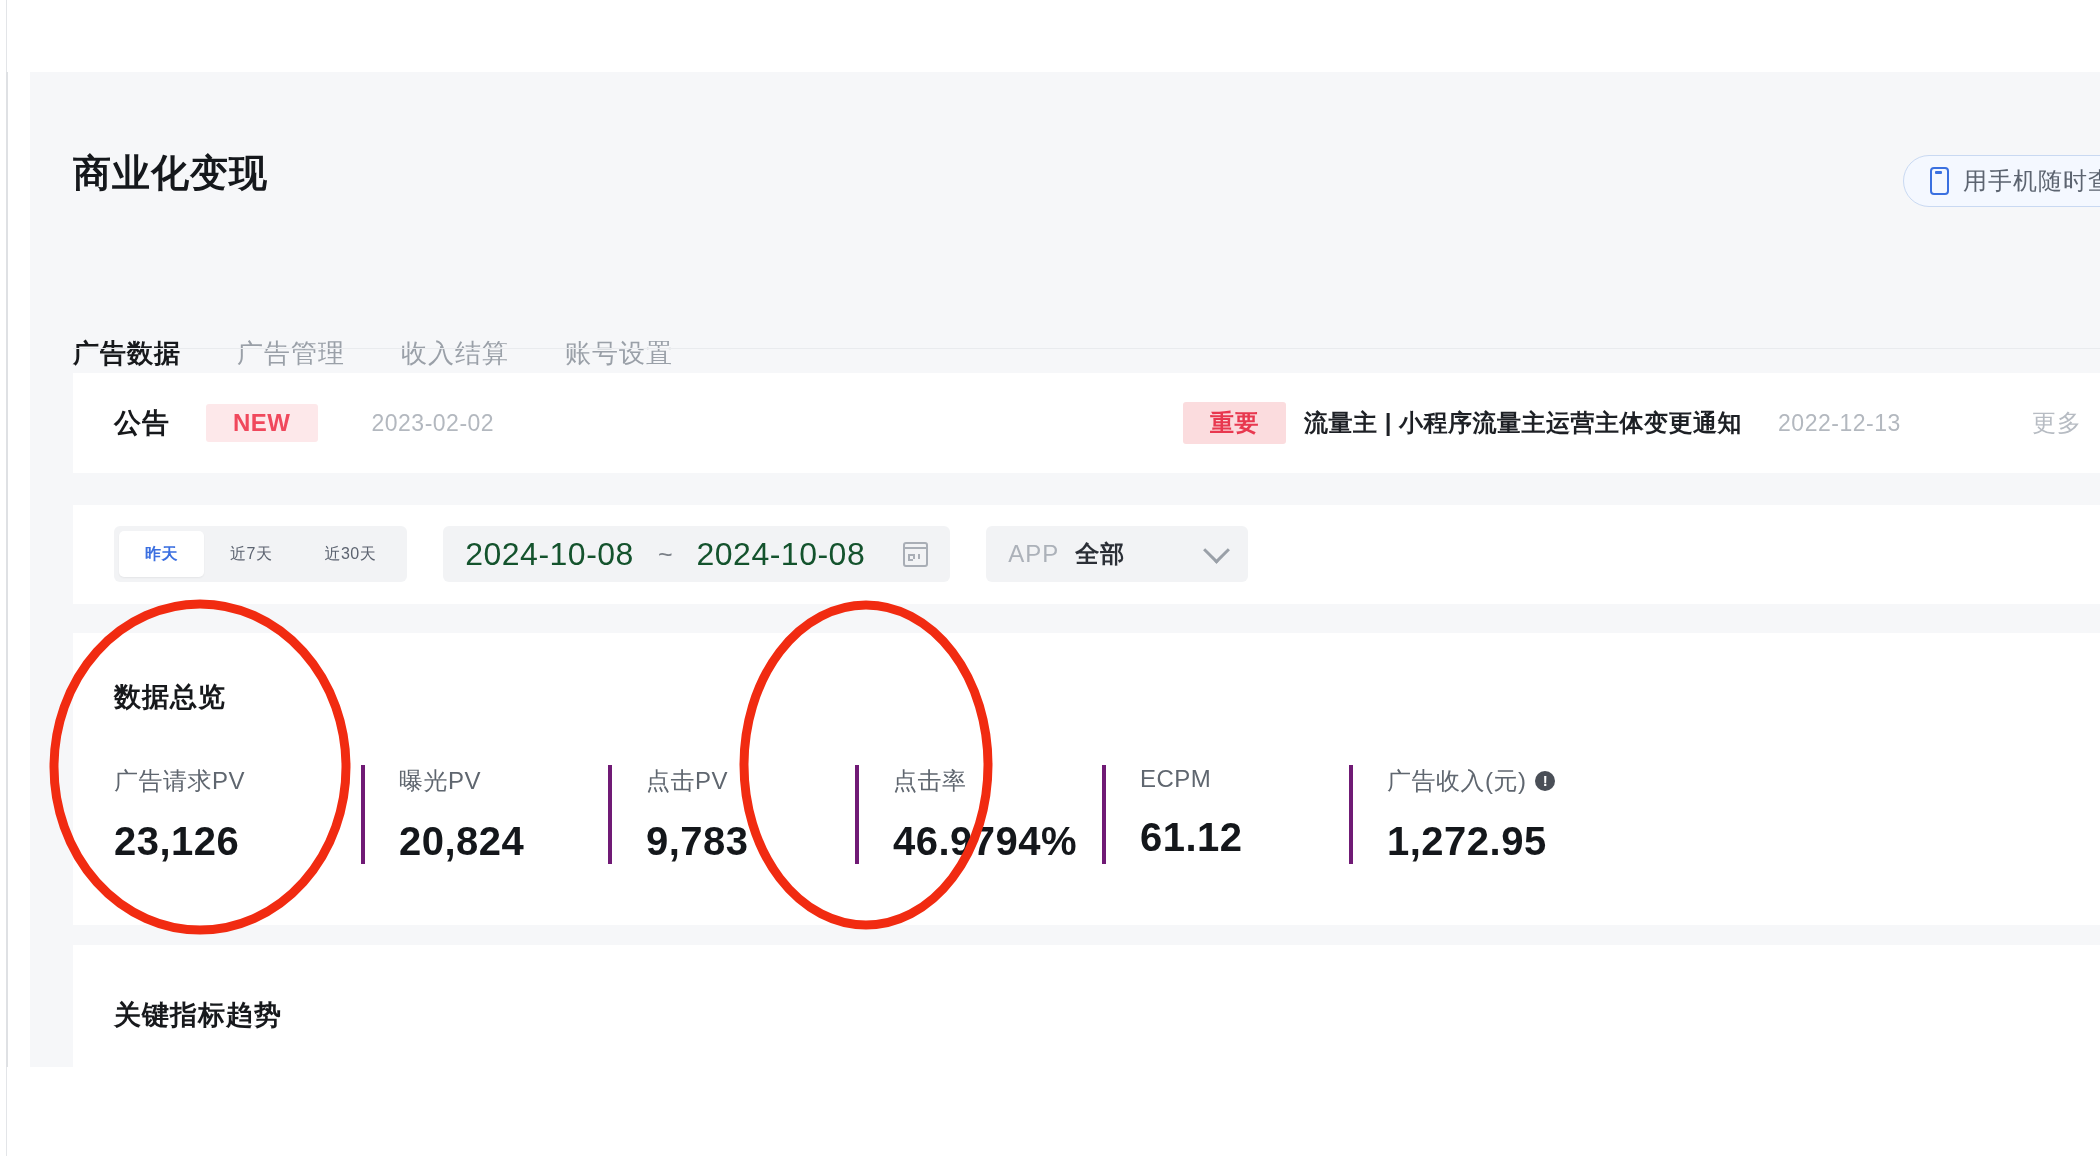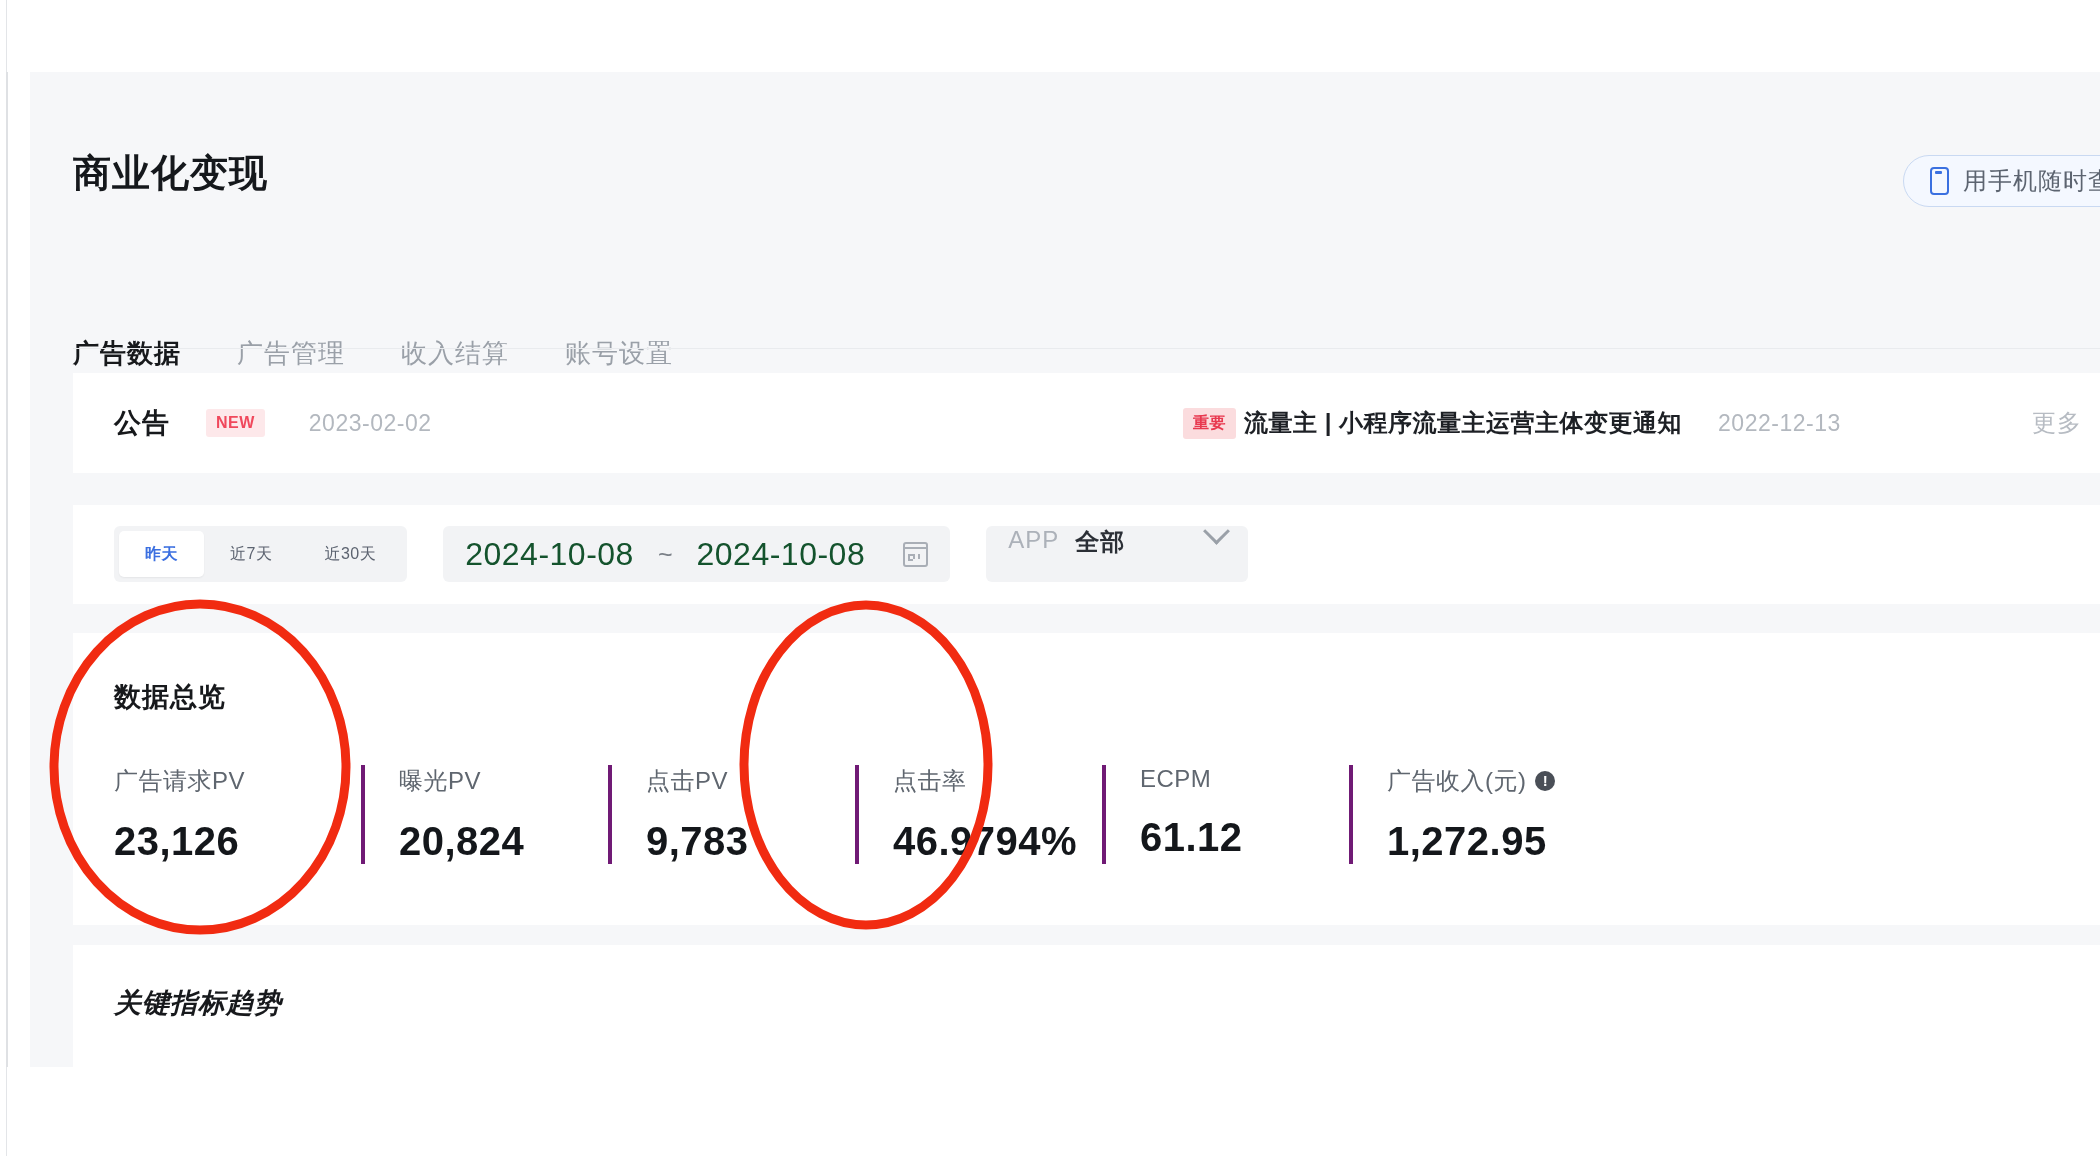--- a/index.html
+++ b/index.html
@@ -188,26 +188,26 @@
   }
   .announce-label {
     font-size: 27px;
     font-weight: bold;
     color: #17191c;
     letter-spacing: 1px;
     margin-right: 36px;
   }
   .badge {
     display: inline-block;
-    font-size: 16px;
-    font-weight: bold;
-    padding: 5px 10px;
+    font-size: 24px;
+    font-weight: bold;
+    padding: 5px 27px;
     border-radius: 3px;
     letter-spacing: 0.5px;
-    margin-right: 8px;
+    margin-right: 18px;
   }
   .badge-new {
     background: #fde8ea;
     color: #f0485c;
   }
   .badge-important {
     background: #fbdcde;
     color: #e8384f;
   }
   .announce-text {
@@ -330,20 +330,21 @@
     top: 10px;
     width: 13px;
     height: 8px;
     background:
       linear-gradient(to right, #a9aeb6 2px, transparent 2px) repeat-x,
       linear-gradient(to bottom, #a9aeb6 2px, transparent 2px) repeat-y;
     background-size: 5px 5px, 5px 5px;
   }
   .app-select {
     display: flex;
+    align-items: center;
     background: #f2f3f5;
     border-radius: 6px;
     height: 56px;
     padding: 0 22px;
     box-sizing: border-box;
     min-width: 262px;
     justify-content: flex-start;
     gap: 16px;
   }
   .app-select .lbl {
@@ -432,26 +433,25 @@
   
   .card-trend {
     left: 73px;
     top: 945px;
     width: 2027px;
     height: 122px;
   }
   .trend-title {
     position: absolute;
     left: 41px;
-    top: 40px;
+    top: 52px;
     font-size: 27px;
     font-weight: bold;
     color: #17191c;
     letter-spacing: 1px;
-    font-style: italic;
   }
 
   
   .annot {
     position: absolute;
     left: 0;
     top: 0;
     width: 2100px;
     height: 1156px;
     pointer-events: none;

